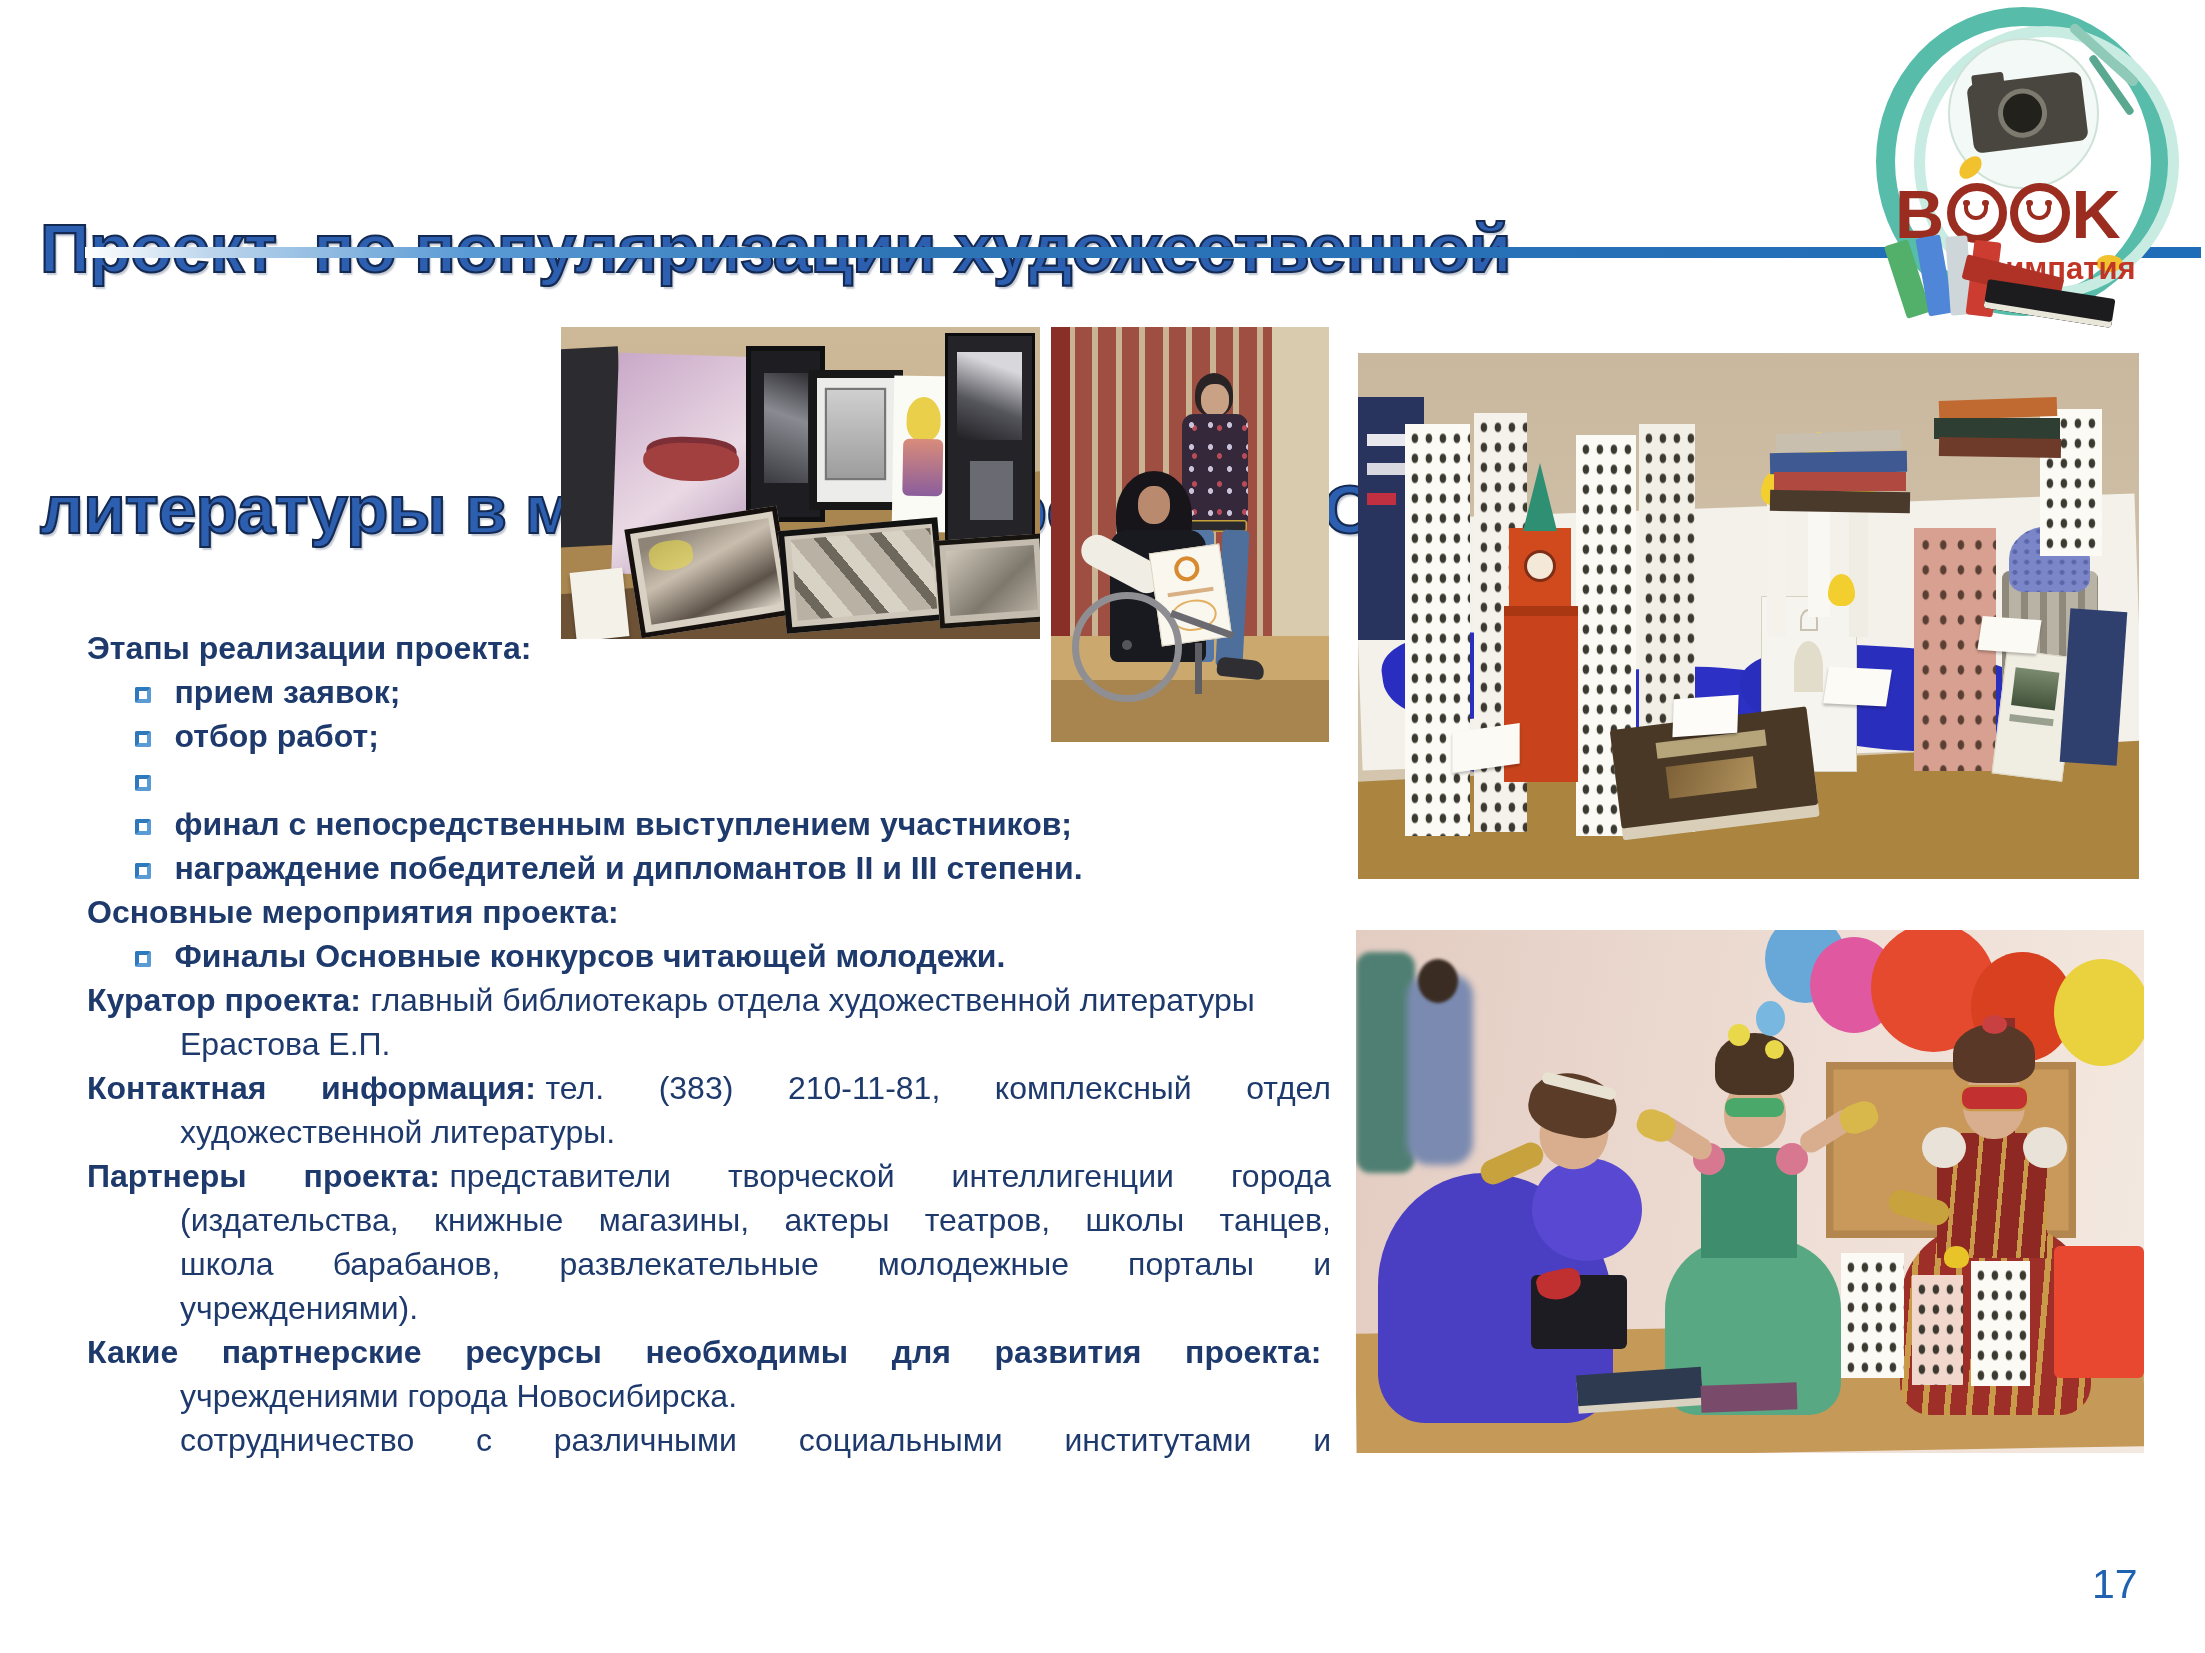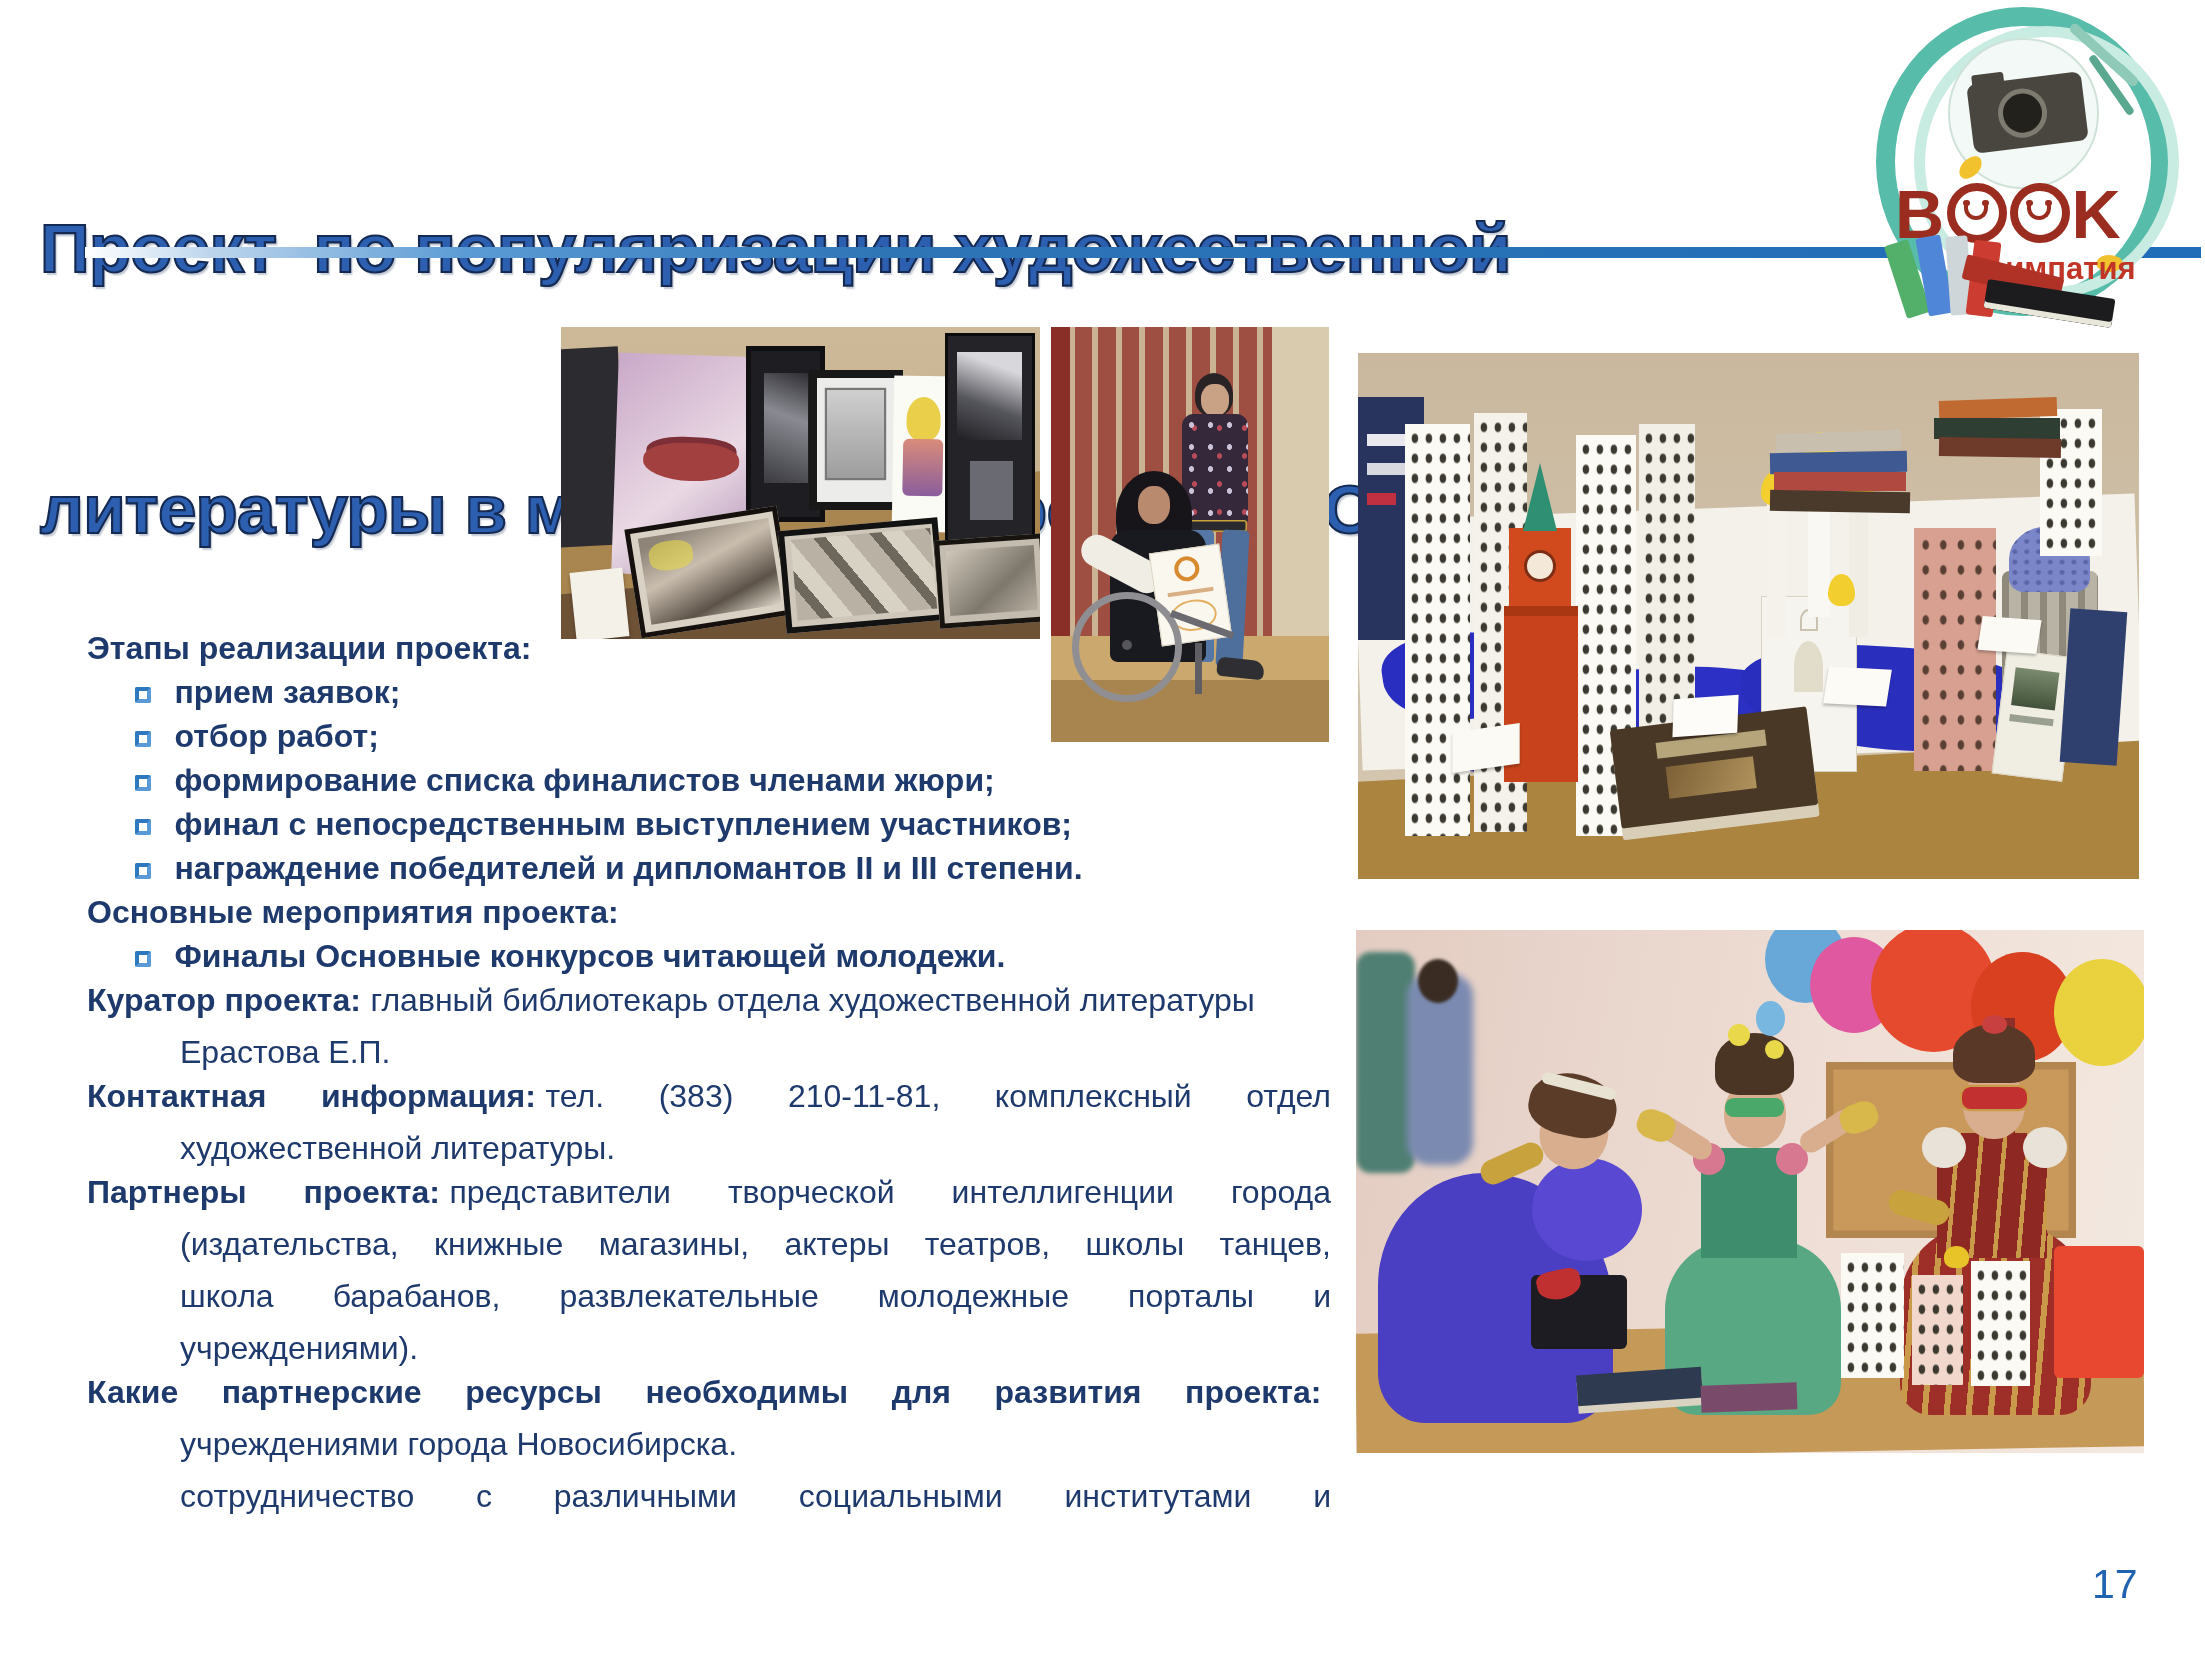--- a/index.html
+++ b/index.html
@@ -49,21 +49,21 @@
          background-size:14px 20px;background-position:2.9px 4.4px;}
   
   .textblock{position:absolute;left:87px;top:626px;width:1244px;color:#1e3a6d;
              font-size:32px;line-height:44px;}
   .line{min-height:44px;}
   .h{font-weight:bold;}
   .bullet-line{padding-left:48px;font-weight:bold;}
   .sq{display:inline-block;width:16px;height:16px;border:4.4px solid #2e78bd;border-radius:2.2px;
       margin-right:23.5px;box-sizing:border-box;border-bottom-color:#5b9bd5;border-right-color:#5b9bd5;}
   .plabel{font-weight:bold;margin-right:9.6px;}
-  .cont{padding-left:93px;margin-top:8px;}
+  .cont{padding-left:93px;}
   .jl{text-align:justify;text-align-last:justify;}
   
   .pagenum{position:absolute;left:2092px;top:1561px;font-size:41px;color:#1e62b0;}
 </style>
 </head>
 <body>
 
 <div id="slide">
 
   <div class="title">
@@ -276,21 +276,21 @@
     <div style="left:221px;top:441px;width:125px;height:31px;background:#2e3a50;transform:rotate(-4deg);box-shadow:0 7.4px 0 #d9d2c0;"></div>
     <div style="left:345px;top:454px;width:96px;height:26.5px;background:#7a4a6a;transform:rotate(-2deg);"></div>
     <div style="left:698px;top:316px;width:90px;height:132px;background:#e84830;border-radius:5.9px;"></div>
   </div>
 
   <div class="textblock">
     <div class="line h">Этапы реализации проекта:</div>
 
     <div class="line bullet-line"><span class="sq"></span><span>прием заявок;</span></div>
     <div class="line bullet-line"><span class="sq"></span><span>отбор работ;</span></div>
-    <div class="line bullet-line"><span class="sq"></span><span>формирование списка финалистов членами жюри;</span></div>
+    <div class="line bullet-line"><span class="sq"></span></div>
     <div class="line bullet-line"><span class="sq"></span><span>финал с непосредственным выступлением участников;</span></div>
     <div class="line bullet-line"><span class="sq"></span><span>награждение победителей и дипломантов II и III степени.</span></div>
 
     <div class="line h">Основные мероприятия проекта:</div>
     <div class="line bullet-line"><span class="sq"></span><span>Финалы Основные конкурсов читающей молодежи.</span></div>
 
     <div class="para">
       <div class="line pfirst"><span class="plabel">Куратор проекта:</span><span>главный библиотекарь отдела художественной литературы</span></div>
       <div class="line cont">Ерастова Е.П.</div>
     </div>

